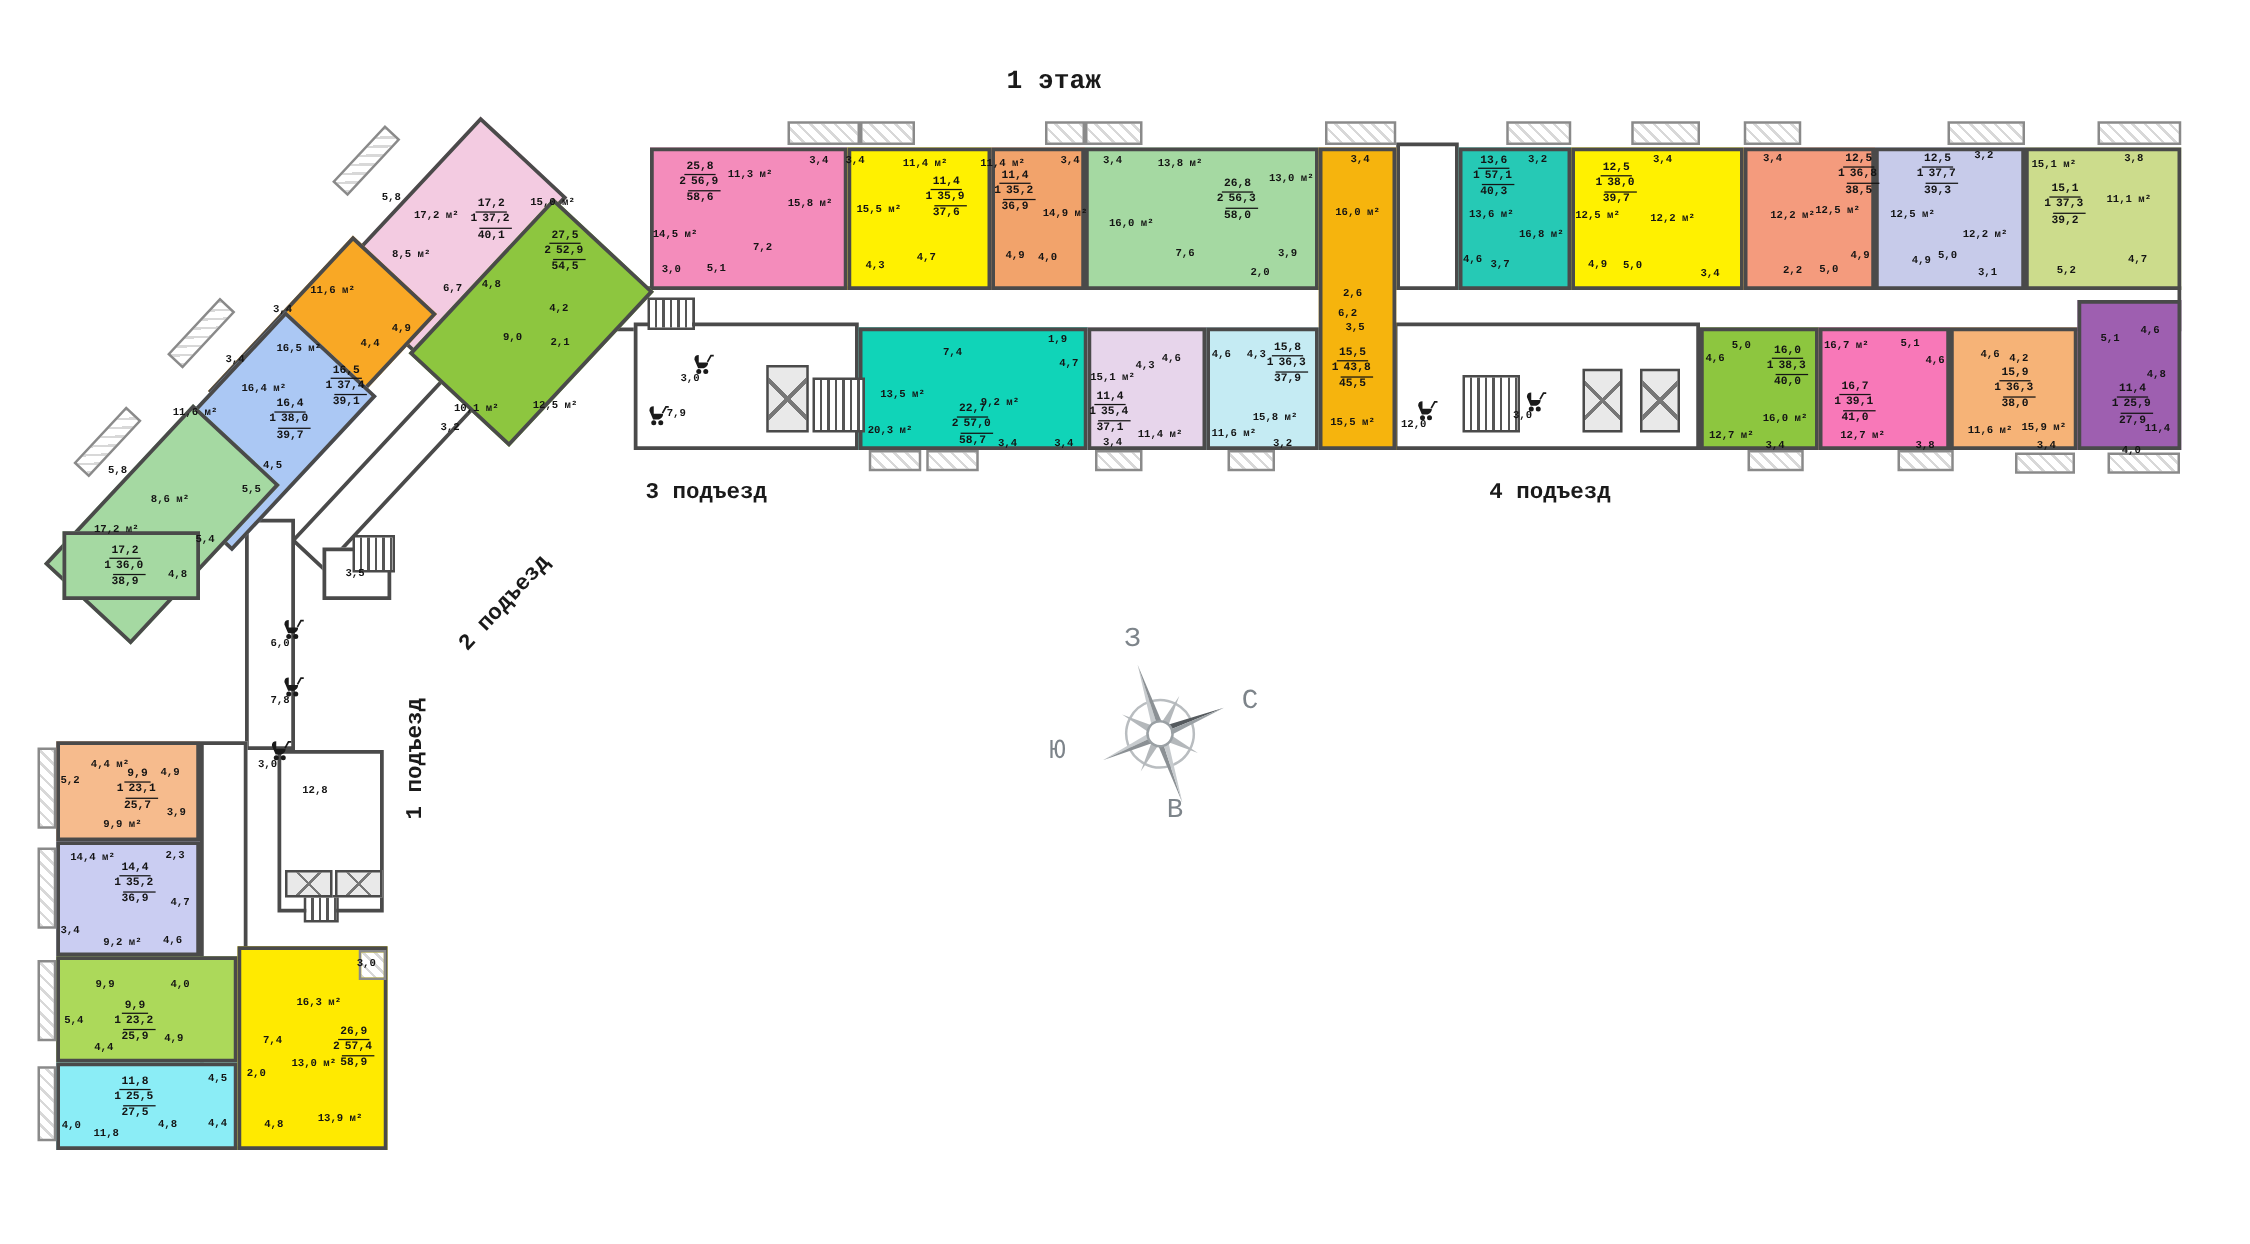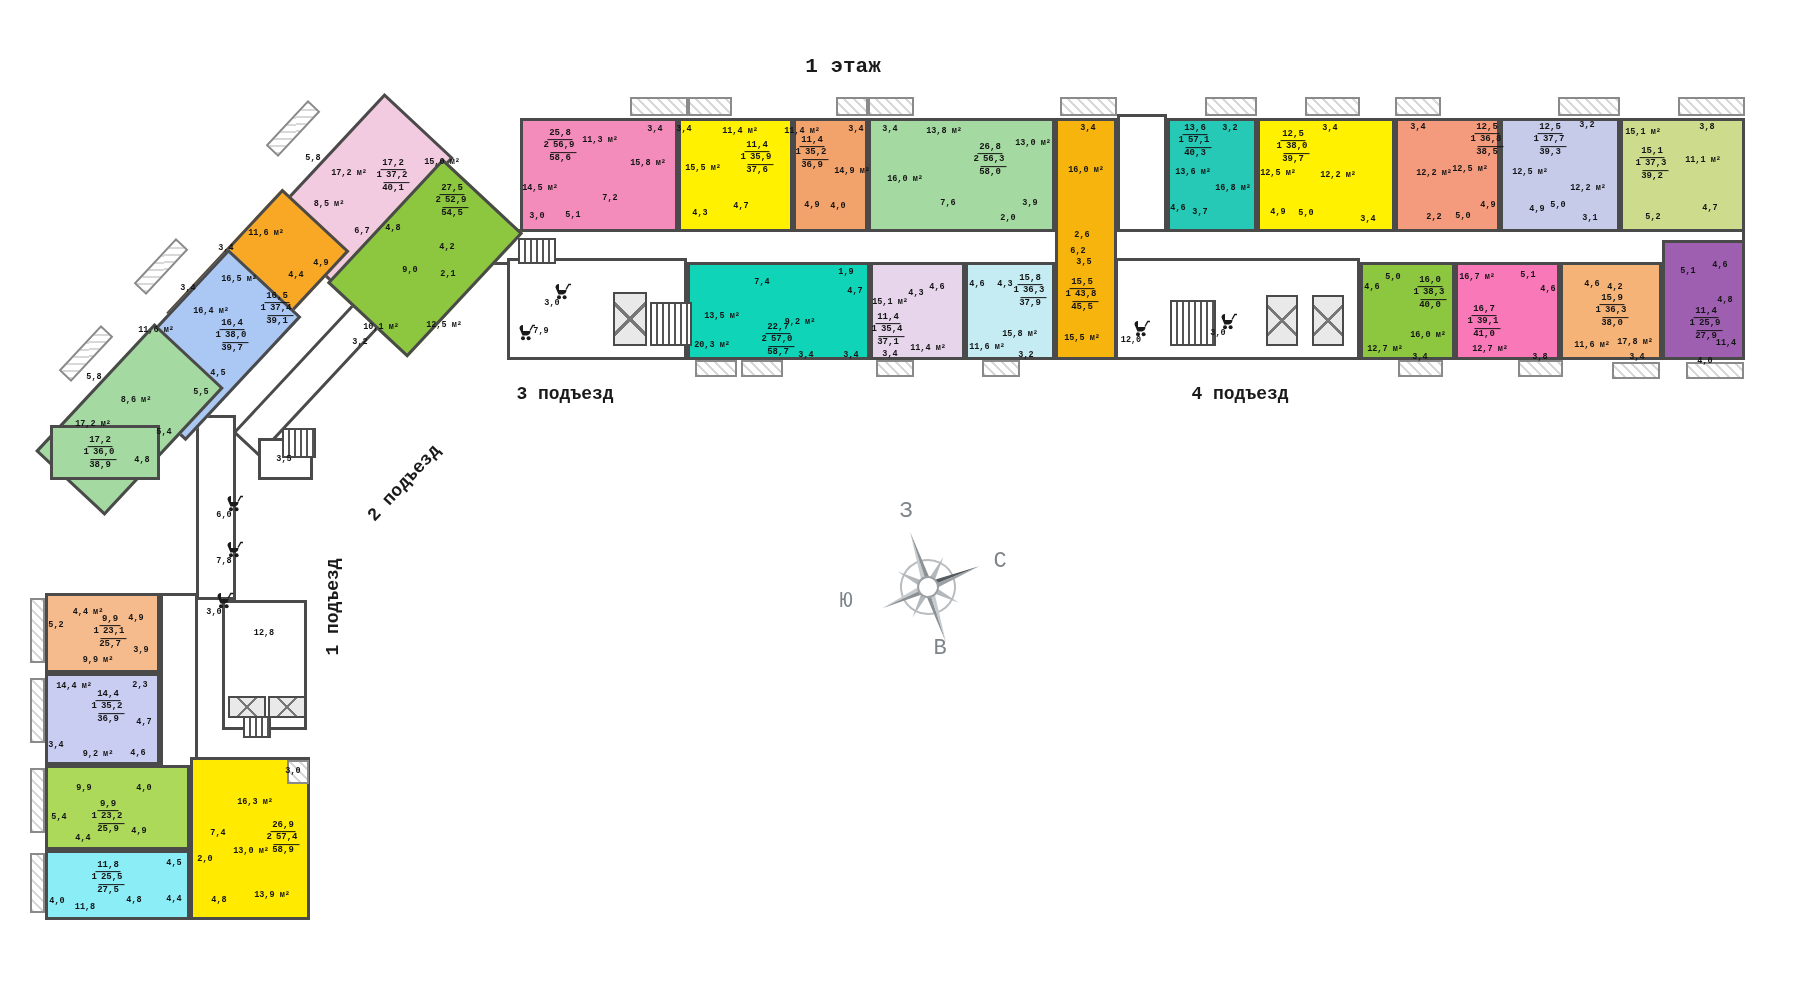--- a/index.html
+++ b/index.html
@@ -252,21 +252,21 @@
     <div class="lab" style="left: 1385px; top: 349px; font-size: 8.5px;">12,7 м²</div>
     <div class="lab" style="left: 1420px; top: 357px; font-size: 8.5px;">3,4</div>
     <div class="lab" style="left: 1477px; top: 277px; font-size: 8.5px;">16,7 м²</div>
     <div class="lab" style="left: 1528px; top: 275px; font-size: 8.5px;">5,1</div>
     <div class="lab" style="left: 1548px; top: 289px; font-size: 8.5px;">4,6</div>
     <div class="lab" style="left: 1490px; top: 349px; font-size: 8.5px;">12,7 м²</div>
     <div class="lab" style="left: 1540px; top: 357px; font-size: 8.5px;">3,8</div>
     <div class="lab" style="left: 1592px; top: 284px; font-size: 8.5px;">4,6</div>
     <div class="lab" style="left: 1615px; top: 287px; font-size: 8.5px;">4,2</div>
     <div class="lab" style="left: 1592px; top: 345px; font-size: 8.5px;">11,6 м²</div>
-    <div class="lab" style="left: 1635px; top: 342px; font-size: 8.5px;">17,8 м²</div>
+    <div class="lab" style="left: 1635px; top: 342px; font-size: 8.5px;">15,9 м²</div>
     <div class="lab" style="left: 1637px; top: 357px; font-size: 8.5px;">3,4</div>
     <div class="lab" style="left: 1688px; top: 271px; font-size: 8.5px;">5,1</div>
     <div class="lab" style="left: 1720px; top: 265px; font-size: 8.5px;">4,6</div>
     <div class="lab" style="left: 1725px; top: 300px; font-size: 8.5px;">4,8</div>
     <div class="lab" style="left: 1726px; top: 343px; font-size: 8.5px;">11,4</div>
     <div class="lab" style="left: 1705px; top: 361px; font-size: 8.5px;">4,0</div>
     <div class="lab" style="left: 313px; top: 158px; font-size: 8.5px;">5,8</div>
     <div class="lab" style="left: 349px; top: 173px; font-size: 8.5px;">17,2 м²</div>
     <div class="lab" style="left: 329px; top: 204px; font-size: 8.5px;">8,5 м²</div>
     <div class="lab" style="left: 362px; top: 231px; font-size: 8.5px;">6,7</div>
@@ -287,21 +287,21 @@
     <div class="lab" style="left: 211px; top: 311px; font-size: 8.5px;">16,4 м²</div>
     <div class="lab" style="left: 156px; top: 330px; font-size: 8.5px;">11,6 м²</div>
     <div class="lab" style="left: 218px; top: 373px; font-size: 8.5px;">4,5</div>
     <div class="lab" style="left: 201px; top: 392px; font-size: 8.5px;">5,5</div>
     <div class="lab" style="left: 94px; top: 377px; font-size: 8.5px;">5,8</div>
     <div class="lab" style="left: 136px; top: 400px; font-size: 8.5px;">8,6 м²</div>
     <div class="lab" style="left: 93px; top: 424px; font-size: 8.5px;">17,2 м²</div>
     <div class="lab" style="left: 164px; top: 432px; font-size: 8.5px;">5,4</div>
     <div class="lab" style="left: 142px; top: 460px; font-size: 8.5px;">4,8</div>
     <div class="lab" style="left: 284px; top: 459px; font-size: 8.5px;">3,5</div>
-    <div class="lab" style="left: 252px; top: 633px; font-size: 8.5px; margin-left: 12px;">12,8</div>
+    <div class="lab" style="left: 252px; top: 633px; font-size: 8.5px;">12,8</div>
     <div class="lab" style="left: 56px; top: 625px; font-size: 8.5px;">5,2</div>
     <div class="lab" style="left: 88px; top: 612px; font-size: 8.5px;">4,4 м²</div>
     <div class="lab" style="left: 136px; top: 618px; font-size: 8.5px;">4,9</div>
     <div class="lab" style="left: 141px; top: 650px; font-size: 8.5px;">3,9</div>
     <div class="lab" style="left: 98px; top: 660px; font-size: 8.5px;">9,9 м²</div>
     <div class="lab" style="left: 74px; top: 686px; font-size: 8.5px;">14,4 м²</div>
     <div class="lab" style="left: 140px; top: 685px; font-size: 8.5px;">2,3</div>
     <div class="lab" style="left: 144px; top: 722px; font-size: 8.5px;">4,7</div>
     <div class="lab" style="left: 56px; top: 745px; font-size: 8.5px;">3,4</div>
     <div class="lab" style="left: 98px; top: 754px; font-size: 8.5px;">9,2 м²</div>

